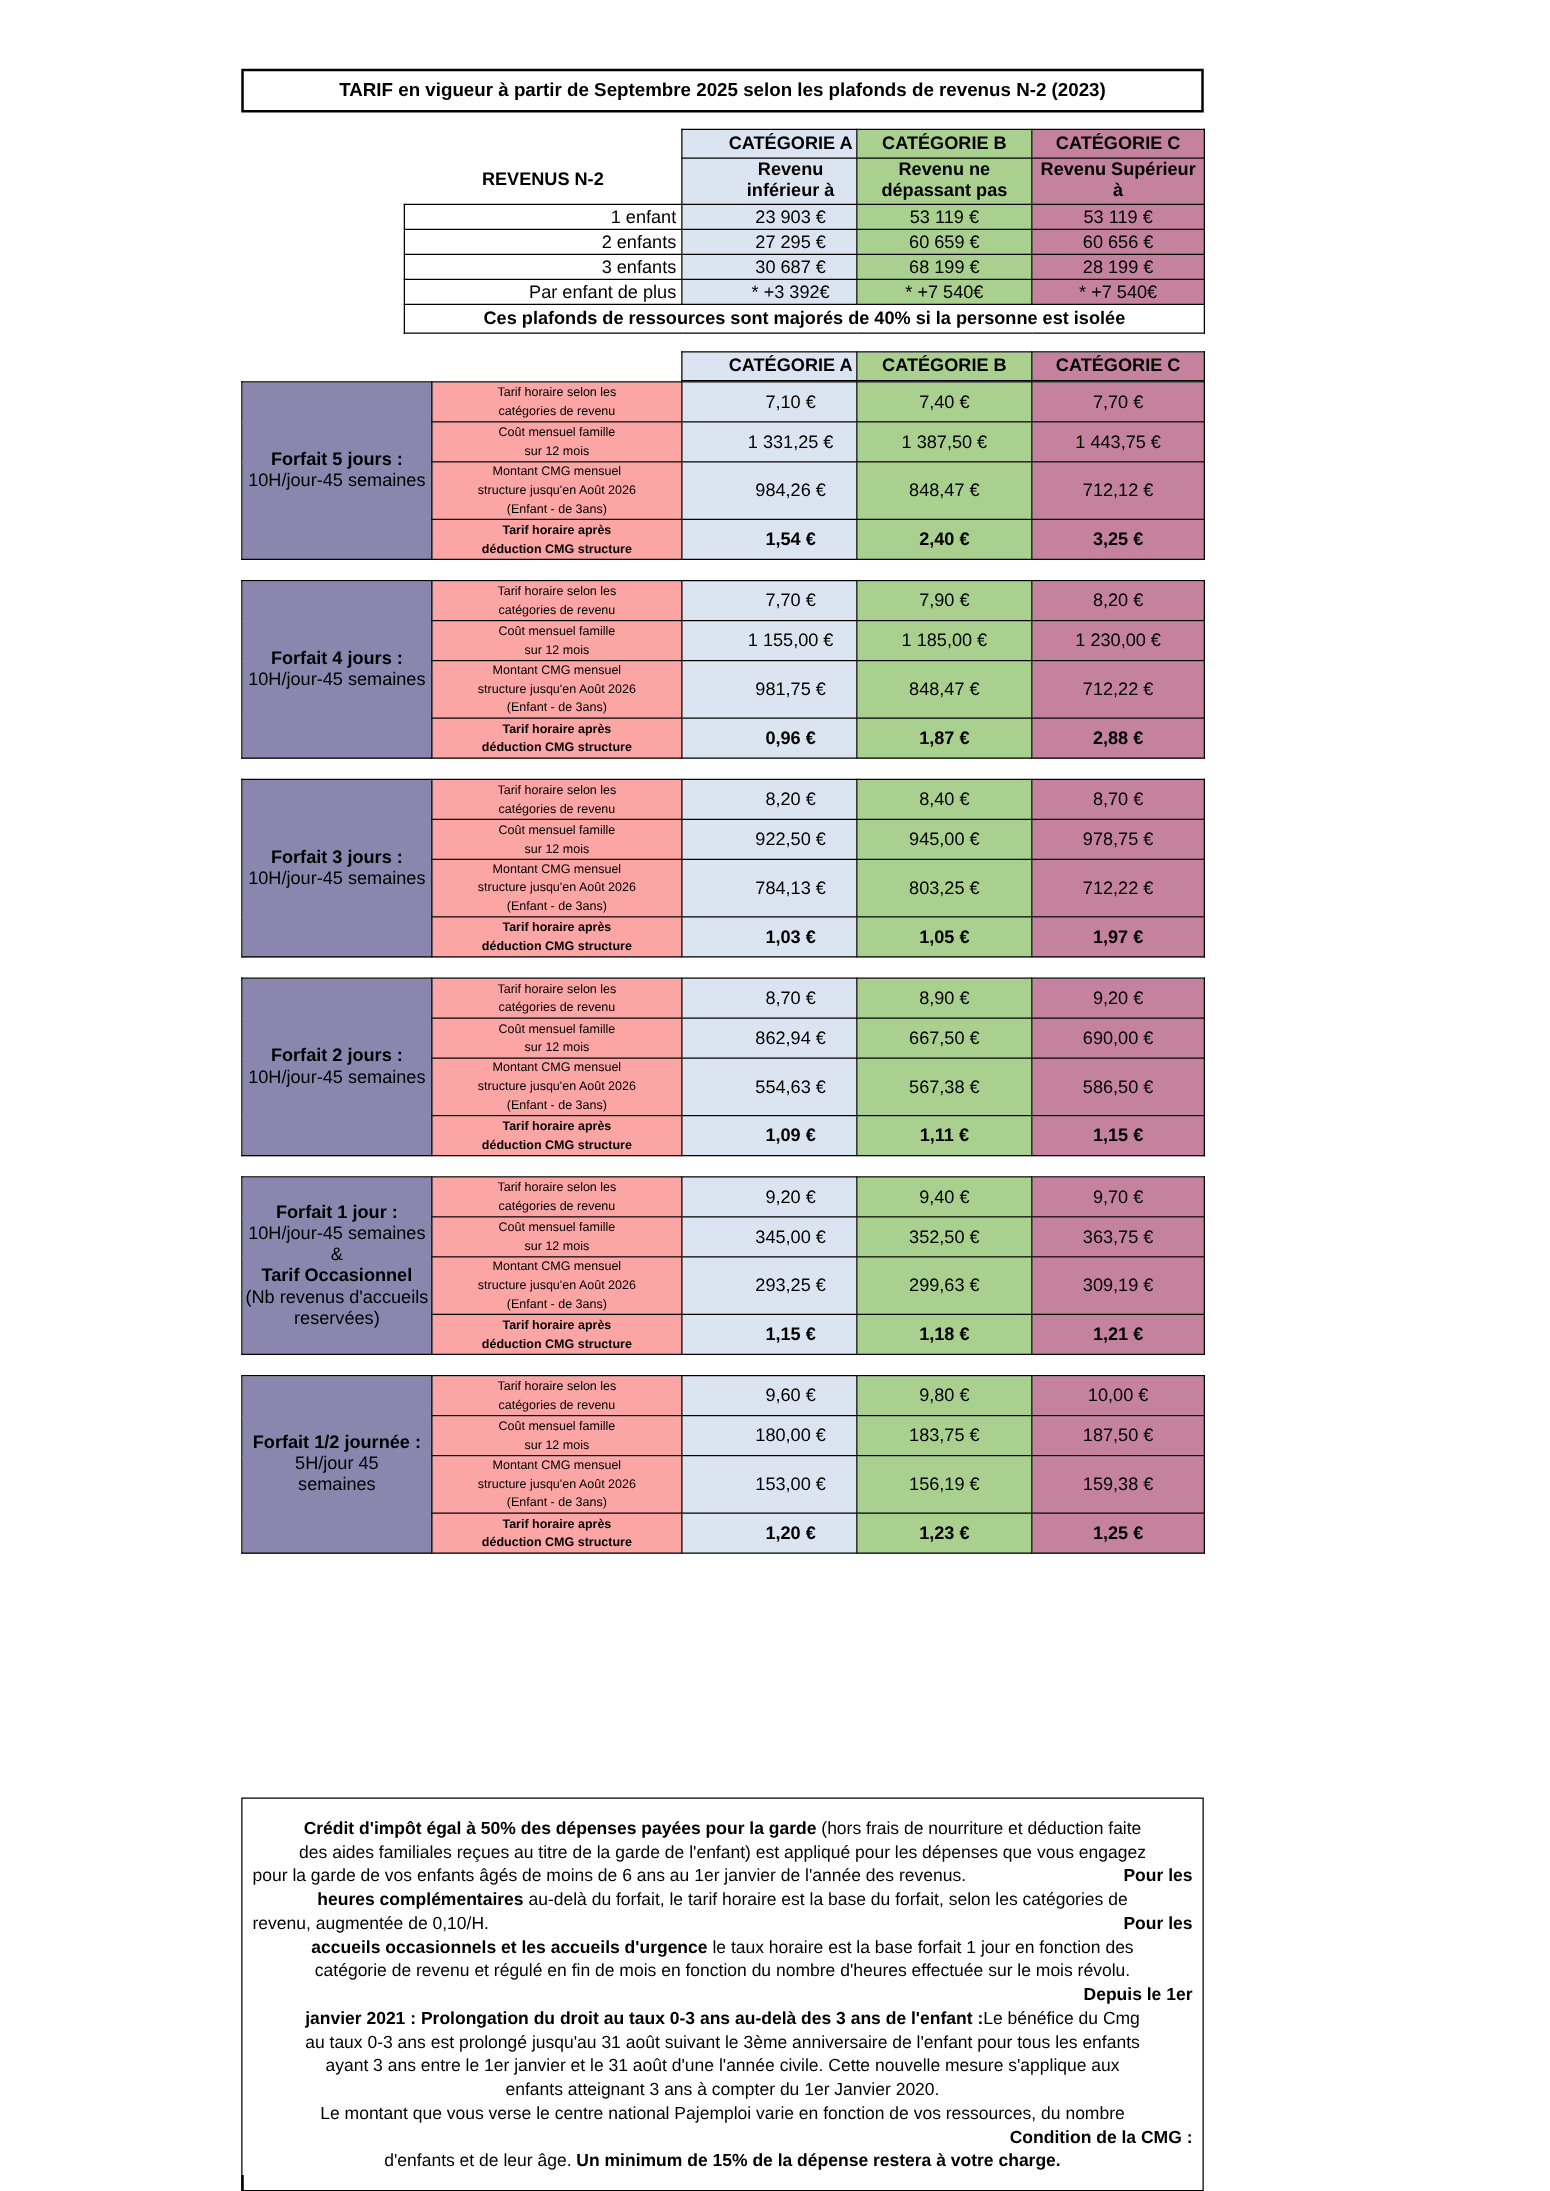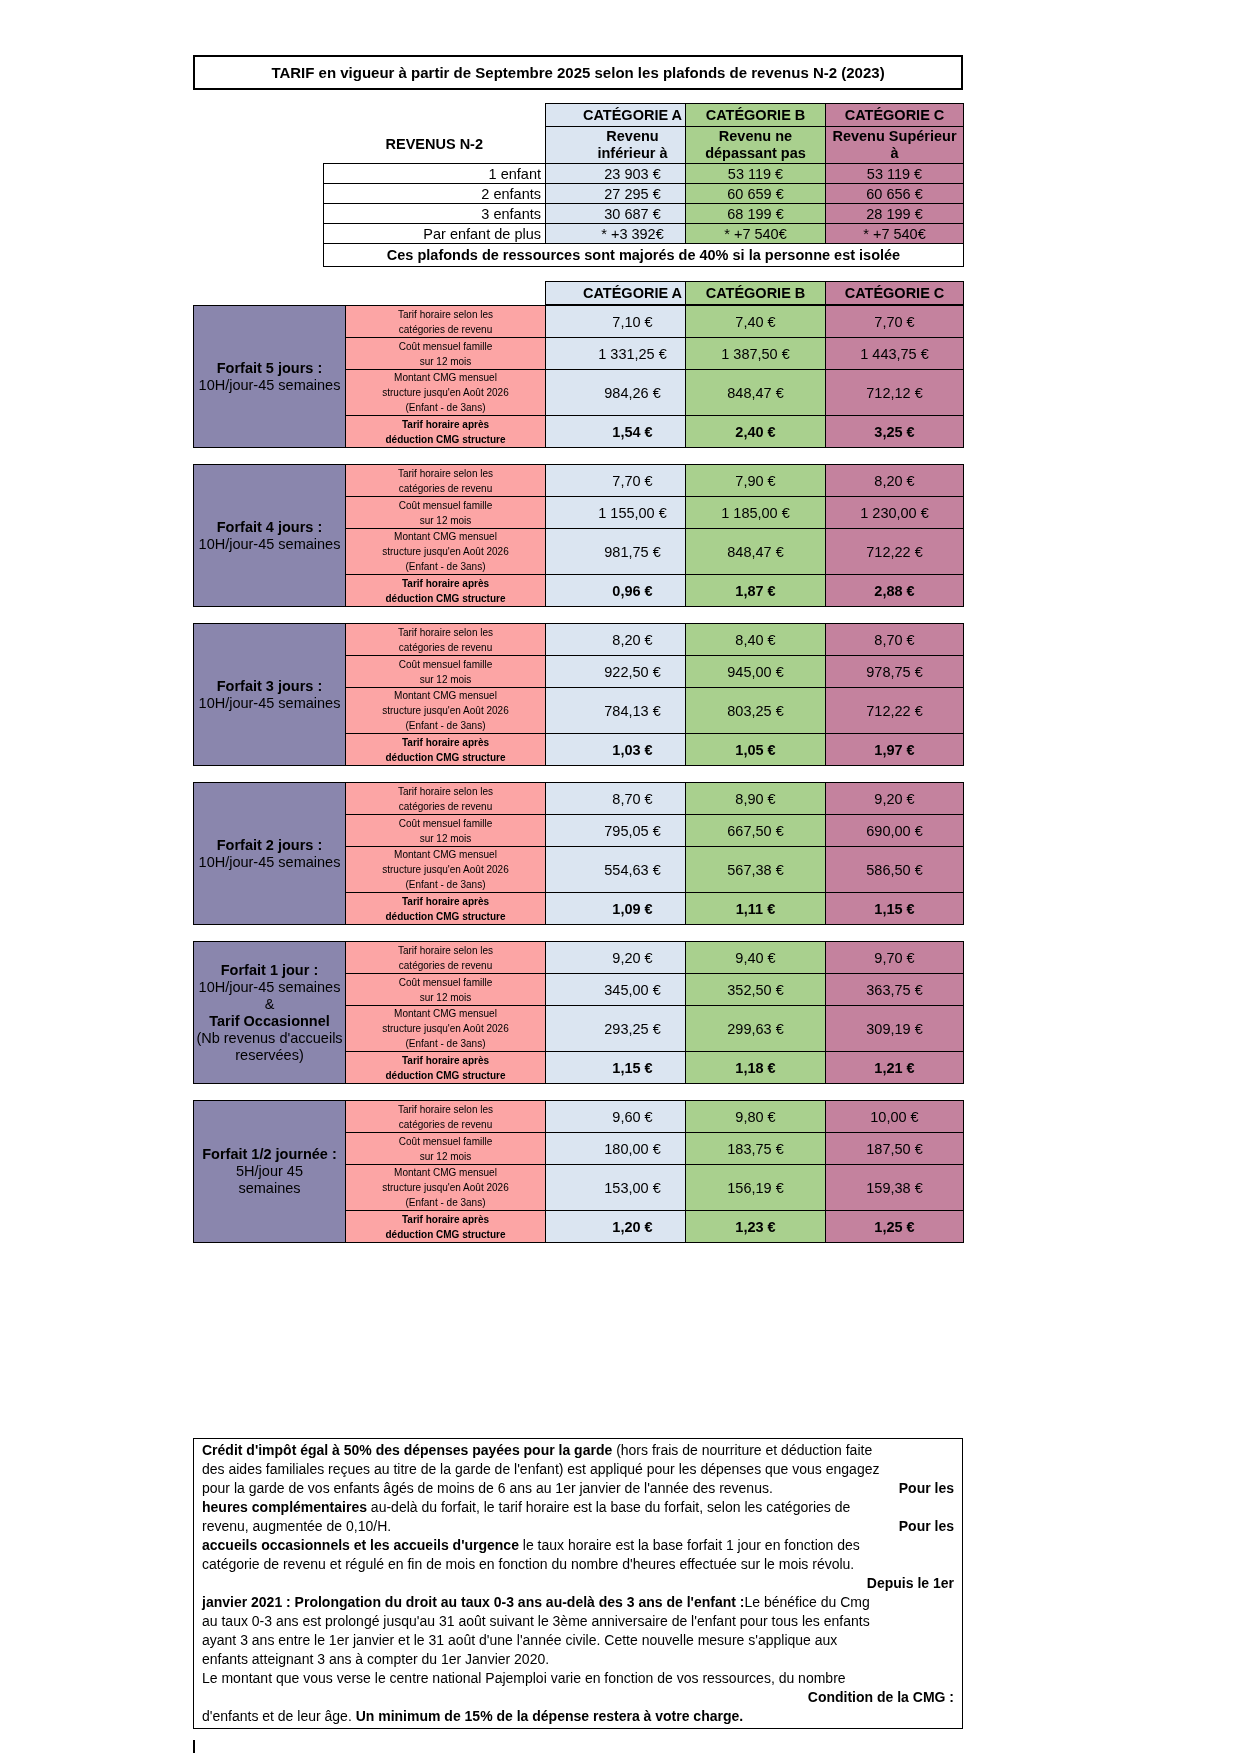--- a/index.html
+++ b/index.html
@@ -37,21 +37,21 @@
   #forfaits{margin-left:193px;width:770px;}
   .forfait-table{width:770px;}
   .forfait-table + .forfait-table{margin-top:16px;}
   .flabel{background:var(--label);font-size:14.5px;line-height:17px;}
   .desc{font-size:10px;line-height:15px;background:#fca5a5;text-align:center;}
   .r1 td{height:31px;} .r2 td{height:31px;} .r3 td{height:44px;} .r4 td{height:31px;}
   .r4 td{font-weight:bold;}
 
   
   .notes{margin:195px 16px 0 193px;width:752px;border:1px solid #000;
-         padding:2px 8px;font-size:14px;line-height:19px;}
+         padding:14px 8px;font-size:14px;line-height:19px;text-align:center;}
   .nline{min-height:19px;}
   .nline.flex{display:flex;}
   .nline.flex span{white-space:pre;}
   .spring{flex:1 1 auto;}
 
   .bottom-tick{position:absolute;left:193px;top:1740px;width:2px;height:13px;background:#000;}
 </style>
 </head>
 <body>
 
@@ -259,21 +259,21 @@
               <div class="b">Forfait 2 jours :</div>
               <div>10H/jour-45 semaines</div>
             </td>
         <td class="desc">Tarif horaire selon les<br>catégories de revenu</td>
         <td class="val ca">8,70 €</td>
         <td class="val cb">8,90 €</td>
         <td class="val cc">9,20 €</td>
       </tr>
       <tr class="r2">
         <td class="desc">Coût mensuel famille<br>sur 12 mois</td>
-        <td class="val ca">795,05 €</td>
+        <td class="val ca">862,94 €</td>
         <td class="val cb">667,50 €</td>
         <td class="val cc">690,00 €</td>
       </tr>
       <tr class="r3">
         <td class="desc">Montant CMG mensuel<br>structure jusqu'en Août 2026<br>(Enfant - de 3ans)</td>
         <td class="val ca">554,63 €</td>
         <td class="val cb">567,38 €</td>
         <td class="val cc">586,50 €</td>
       </tr>
       <tr class="r4">

